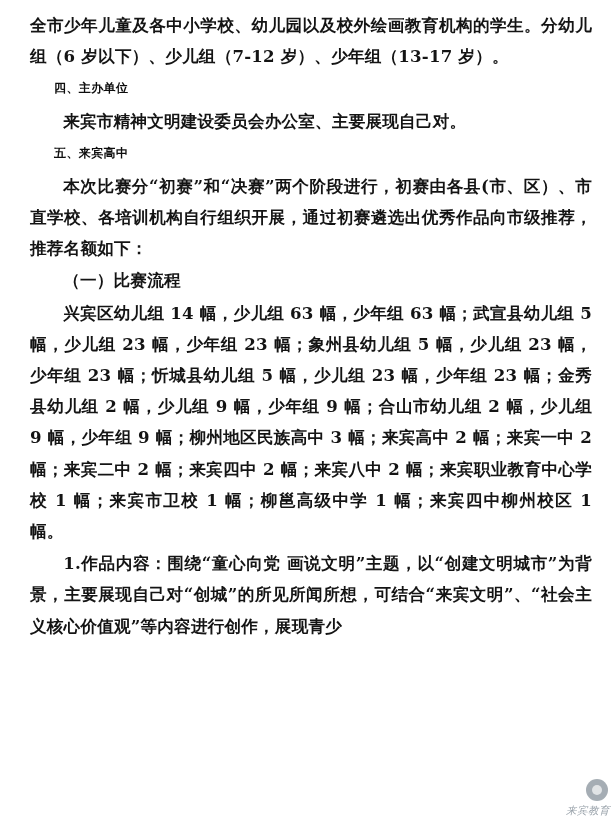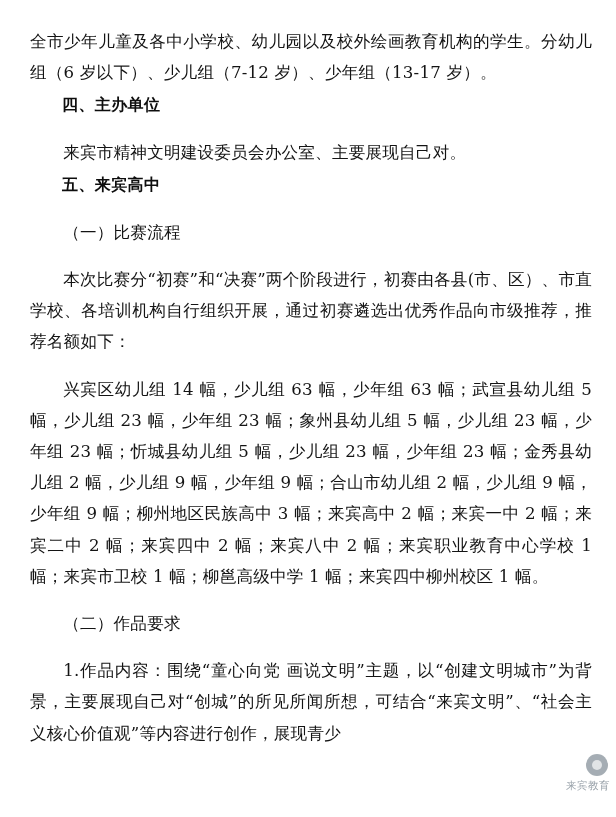--- a/index.html
+++ b/index.html
@@ -20,51 +20,52 @@
     width: 616px;
     height: 817px;
     padding: 0;
     box-sizing: border-box;
   }
   .doc-body {
     padding: 10px 24px 0 30px;
     box-sizing: border-box;
   }
   p.para {
-    margin: 16px 0 1px 0;
+    margin: 0 0 1px 0;
     font-size: 16.6px;
     line-height: 31.2px;
     text-align: justify;
     text-justify: inter-ideograph;
     letter-spacing: 0.2px;
     color: #141414;
-    font-weight: 400;
+    font-weight: 700;
   }
   p.indent {
     text-indent: 2em;
   }
   p.heading {
     margin: 0 0 1px 0;
-    font-size: 16px;
+    font-size: 12px;
     line-height: 31.6px;
     text-indent: 2em;
     font-weight: 700;
     color: #0d0d0d;
     letter-spacing: 0.4px;
   }
   .watermark {
     position: absolute;
     right: 6px;
-    bottom: 11px;
+    bottom: 0;
     width: 74px;
     height: 74px;
     display: flex;
-    align-items: flex-start;
+    align-items: flex-end;
     justify-content: flex-end;
     pointer-events: none;
+    font-style: italic;
   }
   .wm-inner {
     position: relative;
     width: 74px;
     height: 60px;
   }
   .wm-logo {
     position: absolute;
     right: 2px;
     bottom: 16px;
@@ -103,27 +104,26 @@
   <div class="doc-body">
 
     <p class="para">全市少年儿童及各中小学校、幼儿园以及校外绘画教育机构的学生。分幼儿组（6 岁以下）、少儿组（7-12 岁）、少年组（13-17 岁）。</p>
 
     <p class="heading">四、主办单位</p>
 
     <p class="para indent">来宾市精神文明建设委员会办公室、主要展现自己对。</p>
 
     <p class="heading">五、来宾高中</p>
 
+    <p class="para indent">本次比赛分“初赛”和“决赛”两个阶段进行，初赛由各县(市、区）、市直学校、各培训机构自行组织开展，通过初赛遴选出优秀作品向市级推荐，推荐名额如下：</p>
+
     <p class="para indent">（一）比赛流程</p>
-
-    <p class="para indent">本次比赛分“初赛”和“决赛”两个阶段进行，初赛由各县(市、区）、市直学校、各培训机构自行组织开展，通过初赛遴选出优秀作品向市级推荐，推荐名额如下：</p>
 
     <p class="para indent">兴宾区幼儿组 14 幅，少儿组 63 幅，少年组 63 幅；武宣县幼儿组 5 幅，少儿组 23 幅，少年组 23 幅；象州县幼儿组 5 幅，少儿组 23 幅，少年组 23 幅；忻城县幼儿组 5 幅，少儿组 23 幅，少年组 23 幅；金秀县幼儿组 2 幅，少儿组 9 幅，少年组 9 幅；合山市幼儿组 2 幅，少儿组 9 幅，少年组 9 幅；柳州地区民族高中 3 幅；来宾高中 2 幅；来宾一中 2 幅；来宾二中 2 幅；来宾四中 2 幅；来宾八中 2 幅；来宾职业教育中心学校 1 幅；来宾市卫校 1 幅；柳邕高级中学 1 幅；来宾四中柳州校区 1 幅。</p>
 
-    <p class="para indent">（二）作品要求</p>
 
     <p class="para indent">1.作品内容：围绕“童心向党  画说文明”主题，以“创建文明城市”为背景，主要展现自己对“创城”的所见所闻所想，可结合“来宾文明”、“社会主义核心价值观”等内容进行创作，展现青少</p>
 
   </div>
 
   <div class="watermark">
     <div class="wm-inner">
       <div class="wm-logo"></div>
       <div class="wm-text">来宾教育</div>
     </div>

